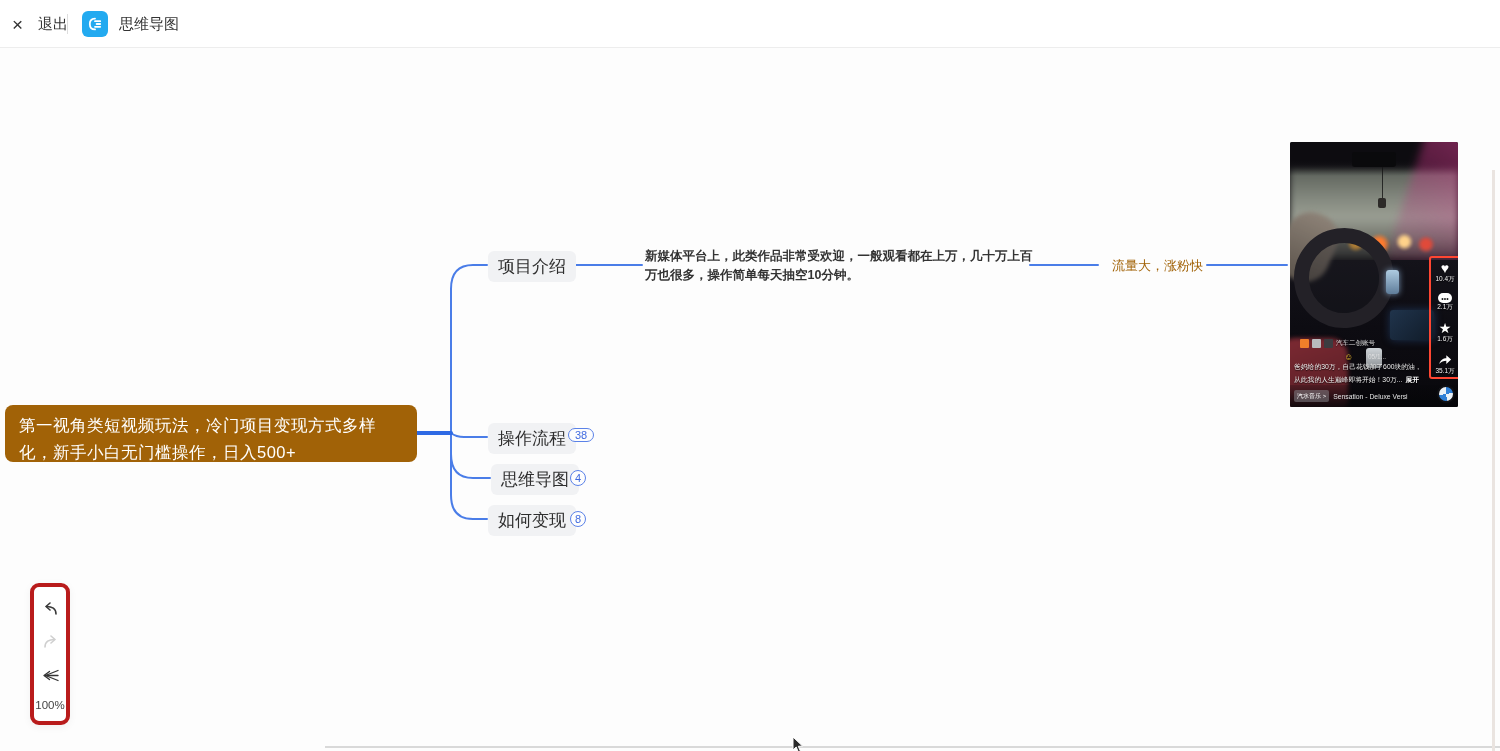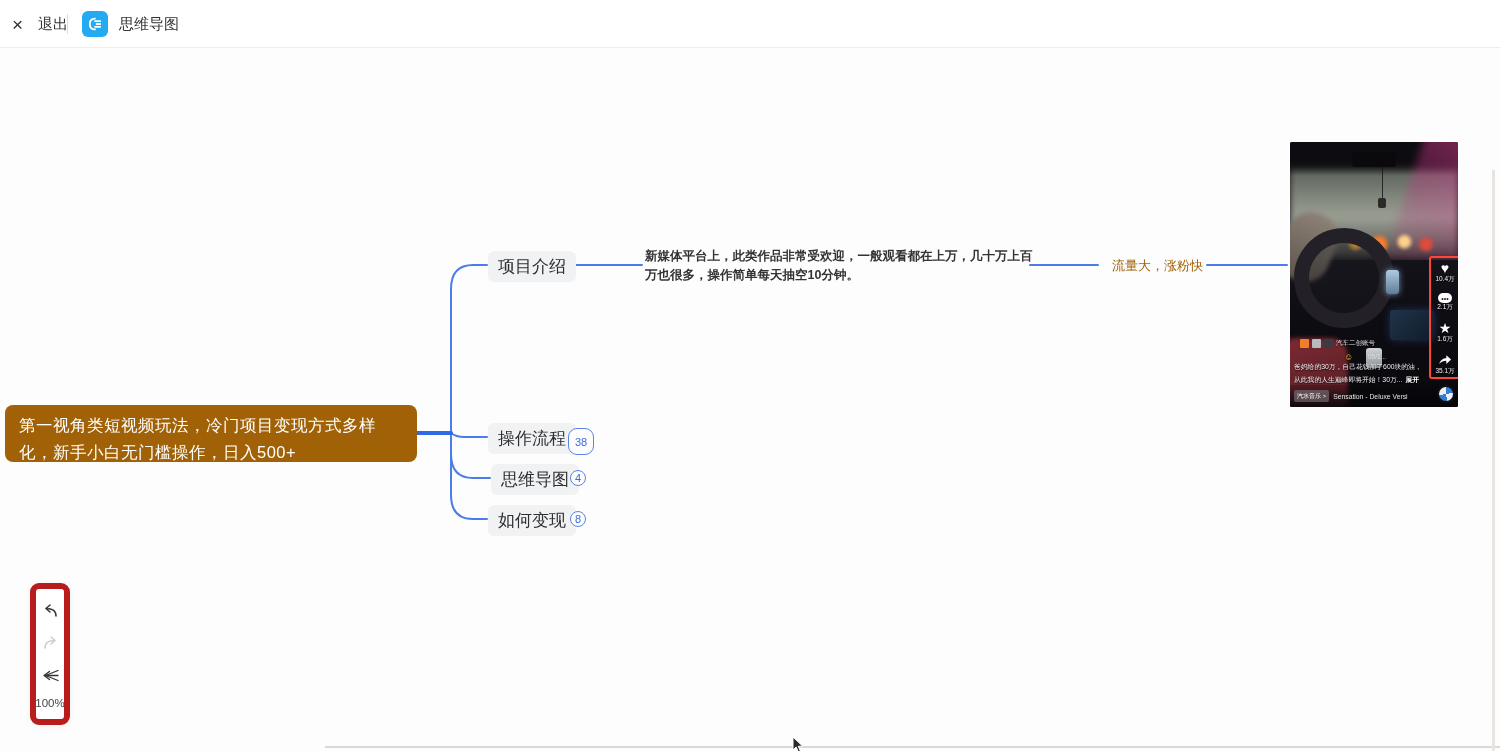--- a/index.html
+++ b/index.html
@@ -29,21 +29,21 @@
 
   .topic-node { position:absolute; background:#f1f2f4; border-radius:6px;
                 color:#2f2f2f; font-size:17px; padding:4px 10px; white-space:nowrap; }
   .node-intro    { left:488px; top:203px; }
   .node-process  { left:488px; top:375px; }
   .node-notes    { left:491px; top:416px; }
   .node-monetize { left:488px; top:457px; }
 
   .badge { position:absolute; border:1.5px solid #5b82e8; color:#3f6ae0; background:#fdfdfd;
            font-size:11px; display:flex; align-items:center; justify-content:center; }
-  .badge-38 { left:568px; top:380px; width:26px; height:27px; border-radius:9px; }
+  .badge-38 { left:568px; top:380px; width:26px; height:14px; border-radius:9px; }
   .badge-4  { left:570px; top:422px; width:16px; height:16px; border-radius:50%; }
   .badge-8  { left:570px; top:463px; width:16px; height:16px; border-radius:50%; }
 
   .detail-text { position:absolute; left:645px; top:199px; width:388px;
                  font-size:12.5px; line-height:1.5; color:#333;font-weight:bold; }
   .traffic-text { position:absolute; left:1112px; top:209px; font-size:13px; color:#a16207; white-space:nowrap; }
 
   
   .video-node { position:absolute; left:1290px; top:94px; width:168px; height:265px;
                 background:#17161a; border-radius:2px; overflow:hidden; }
@@ -105,21 +105,21 @@
                 display:flex; align-items:center; gap:4px; padding:0 4px; }
   .music-badge { background:rgba(140,140,145,.5); color:#fff; font-size:6px; padding:1.5px 3px;
                  border-radius:2px; white-space:nowrap; }
   .music-title { color:#e4e4e4; font-size:6.8px; white-space:nowrap; overflow:hidden; flex:1; }
   .v-disc { position:absolute; right:3px; bottom:4px; width:18px; height:18px; border-radius:50%; z-index:6;
             background:conic-gradient(#2f7fd6 0 80deg,#eaf0f6 80deg 170deg,#2f7fd6 170deg 260deg,#eaf0f6 260deg 360deg);
             border:2px solid #101014; }
 
   
   .tools { position:absolute; left:30px; top:535px; width:40px; height:142px; background:#fff;
-           border:6px solid #b91c1c; border-radius:9px; box-shadow:0 2px 8px rgba(0,0,0,.05);
+           border:4px solid #b91c1c; border-radius:9px; box-shadow:0 2px 8px rgba(0,0,0,.05);
            display:flex; flex-direction:column; align-items:center; justify-content:space-between;
            padding:12px 0 10px 0; z-index:10; }
   .tool-btn { width:20px; height:20px; display:flex; align-items:center; justify-content:center; cursor:pointer; }
   .zoom-label { font-size:11.5px; color:#444; }
 
   
   .bottom-line { position:absolute; left:325px; top:698px; width:1175px; height:2px; background:#d9d9d9; }
   .right-scroll { position:absolute; left:1492px; top:122px; width:3px; height:581px; background:#eae4e0; }
   .cursor { position:absolute; left:791px; top:688px; z-index:30; }
 </style>

